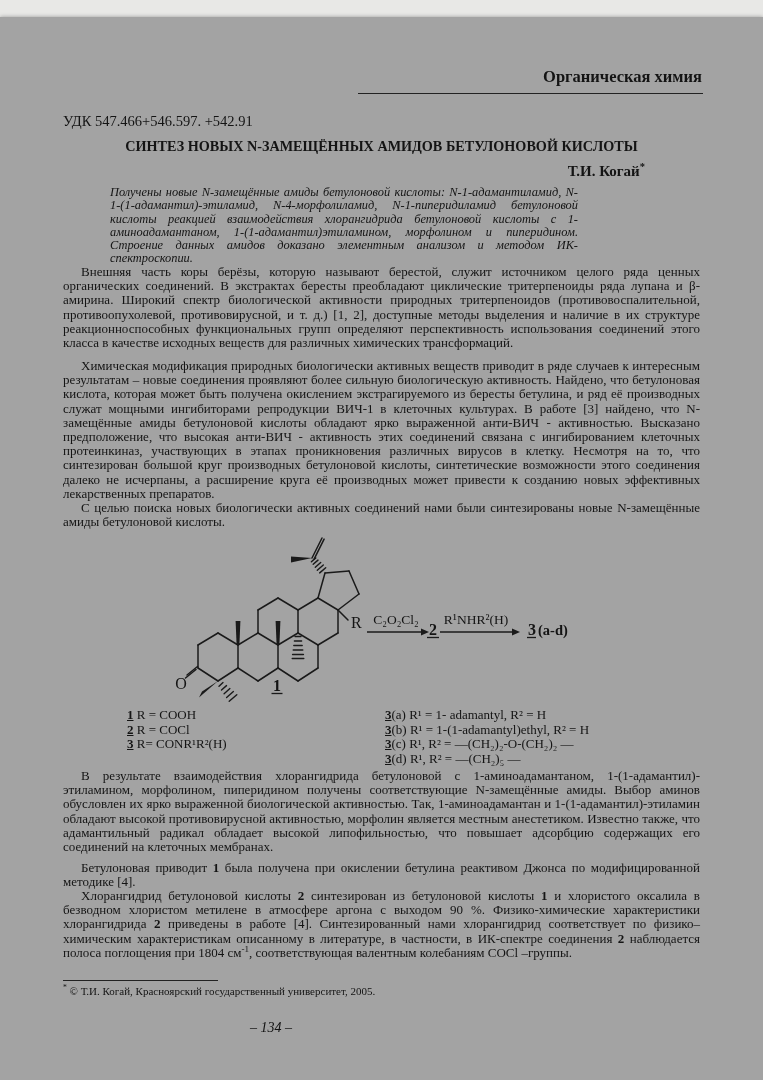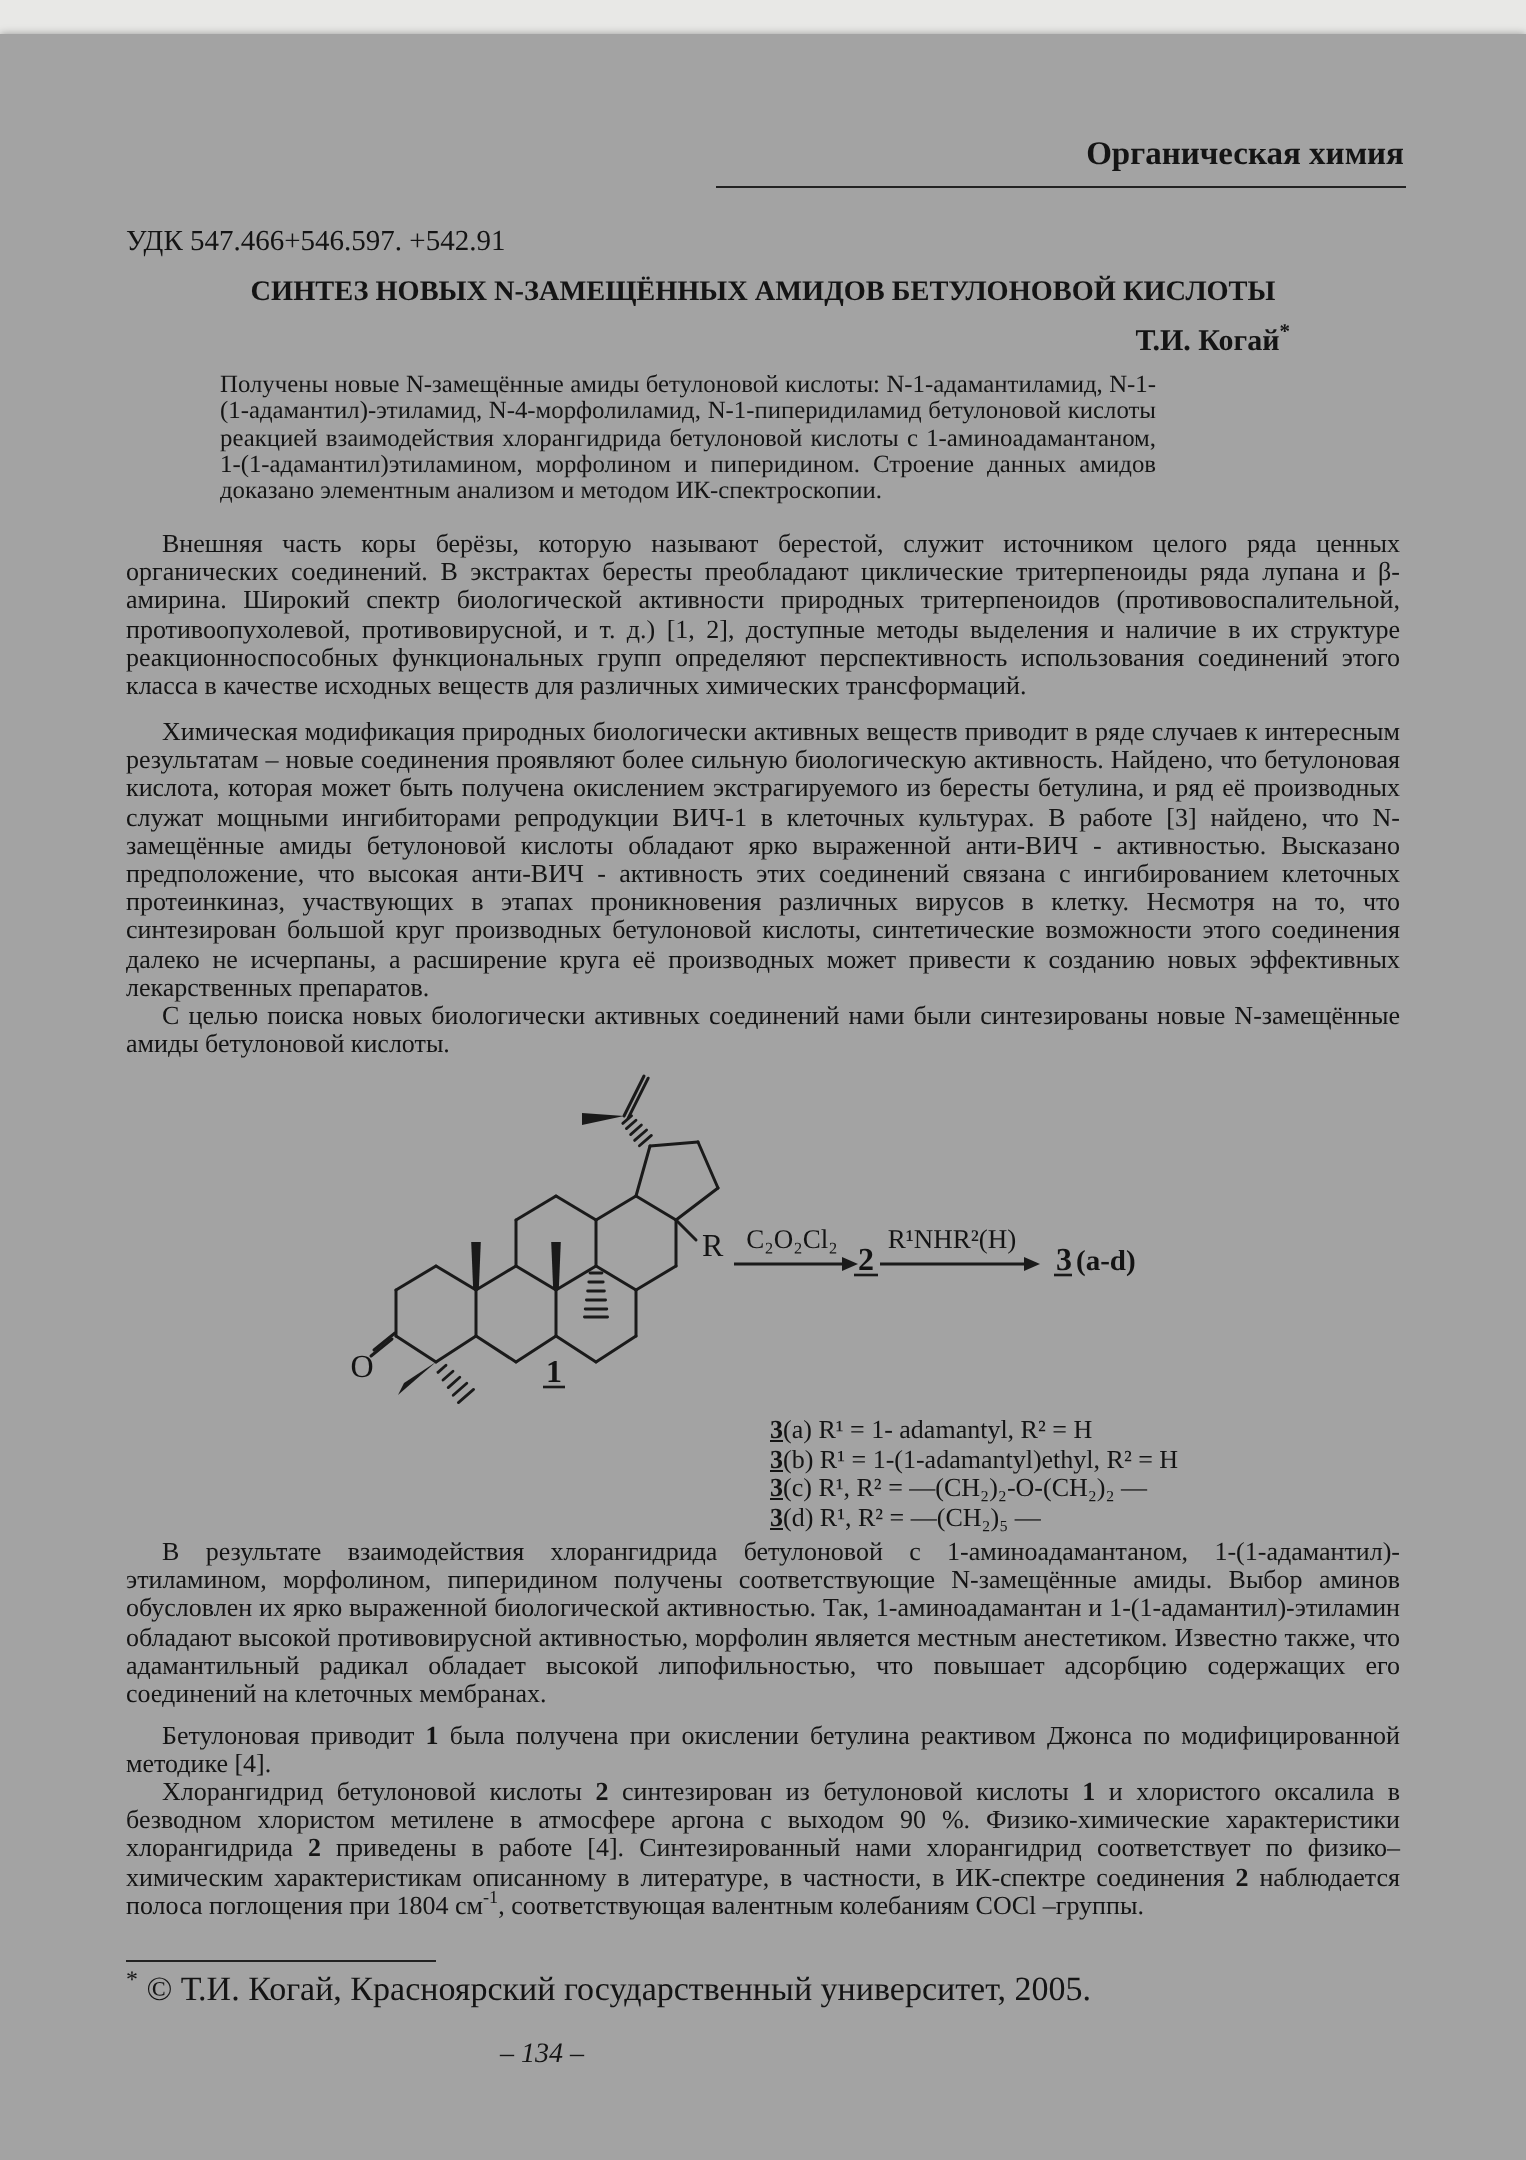--- a/index.html
+++ b/index.html
@@ -7,33 +7,33 @@
         font-family:"Liberation Serif","DejaVu Serif",serif;color:#141414;overflow:hidden;
         box-shadow:0 0 4px rgba(0,0,0,.35);}
   .abs{position:absolute;}
   .section-header{top:50px;left:63px;width:639px;text-align:right;font-weight:bold;
 (font-size:16.5px);font-size:16.5px;}
   .header-rule{top:76px;left:358px;width:345px;height:0;border-top:1.6px solid #222;}
   .udc{top:96px;left:63px;font-size:14.5px;}
   .title{top:121px;left:63px;width:637px;text-align:center;font-weight:bold;font-size:14.2px;}
   .author{top:146px;left:63px;width:637px;text-align:right;font-weight:bold;font-size:15px;
           padding-right:55px;box-sizing:border-box;}
-  .abstract{top:169px;left:110px;width:468px;font-size:12.4px;
+  .abstract{top:169px;left:110px;width:468px;font-style:italic;font-size:12.4px;
             line-height:13.3px;text-align:justify;}
   .para{left:63px;width:637px;font-size:13px;line-height:14.2px;text-align:justify;}
   .para .indent{display:inline-block;width:18px;}
   .p1{top:248px;} .p2{top:342px;} .p3{top:484px;} .p4{top:752px;} .p5{top:844px;} .p6{top:872px;}
   .b{font-weight:bold;}
   .legend{top:691px;left:0;width:763px;height:62px;font-size:13px;}
   .leg-col{position:absolute;top:0;line-height:14.7px;white-space:nowrap;}
   .leg-left{left:127px;} .leg-right{left:385px;}
   .cnum{font-weight:bold;text-decoration:underline;}
   .scheme{top:515px;left:170px;}
   .footnote-rule{top:963px;left:63px;width:155px;border-top:1.3px solid #222;height:0;}
-  .footnote{top:968px;left:63px;width:637px;font-size:17px;}
+  .footnote{top:968px;left:63px;width:637px;font-size:11px;}
   .pagenum{top:1003px;left:250px;width:120px;text-align:left;font-style:italic;font-size:14px;}
   sup{font-size:70%;line-height:0;}
   svg .bond{stroke:#1a1a1a;stroke-width:1.5;fill:none;stroke-linecap:round;}
   svg .hash{stroke:#1a1a1a;stroke-width:1.4;stroke-linecap:round;}
   svg .wedge{fill:#1a1a1a;stroke:none;}
   svg .atxt{font-family:"Liberation Serif","DejaVu Serif",serif;fill:#141414;}
   svg .arrow{stroke:#1a1a1a;stroke-width:1.4;}
   svg .ahead{fill:#1a1a1a;}
   svg .nline{stroke:#1a1a1a;stroke-width:1.3;}
 </style>
@@ -149,20 +149,25 @@
       <polygon class="ahead" points="342,96.5 350,100 342,103.5"></polygon>
     </g>
     <text class="atxt" x="306" y="92" font-size="13.5" text-anchor="middle">R¹NHR²(H)</text>
 
     <text class="atxt" x="358" y="103" font-size="16" font-weight="bold">3</text>
     <line class="nline" x1="357" y1="105.5" x2="366" y2="105.5"></line>
     <text class="atxt" x="368" y="103" font-size="14.5" font-weight="bold">(a-d)</text>
   </svg>
 
   <div class="abs legend">
+    <div class="leg-col leg-left">
+      <div><span class="cnum">1</span><span> R = COOH</span></div>
+      <div><span class="cnum">2</span><span> R = COCl</span></div>
+      <div><span class="cnum">3</span><span> R= CONR¹R²(H)</span></div>
+    </div>
     <div class="leg-col leg-right">
       <div><span class="cnum">3</span><span>(a)</span><span>  R¹ = 1- adamantyl, R² = H</span></div>
       <div><span class="cnum">3</span><span>(b)</span><span>  R¹ =  1-(1-adamantyl)ethyl,  R² = H</span></div>
       <div><span class="cnum">3</span><span>(c)</span><span>  R¹, R² =  —(CH₂)₂-O-(CH₂)₂ —</span></div>
       <div><span class="cnum">3</span><span>(d)</span><span>  R¹, R² = —(CH₂)₅ —</span></div>
     </div>
   </div>
 
   <div class="abs para p4"><span class="indent"></span><span>В результате взаимодействия хлорангидрида бетулоновой с 1-аминоадамантаном, 1-(1-адамантил)-этиламином, морфолином, пиперидином  получены соответствующие N-замещённые амиды. Выбор аминов обусловлен их ярко выраженной биологической активностью. Так, 1-аминоадамантан и 1-(1-адамантил)-этиламин обладают высокой противовирусной активностью, морфолин является местным анестетиком. Известно также, что адамантильный радикал обладает высокой липофильностью, что повышает адсорбцию содержащих его соединений на клеточных мембранах.</span></div>
 

